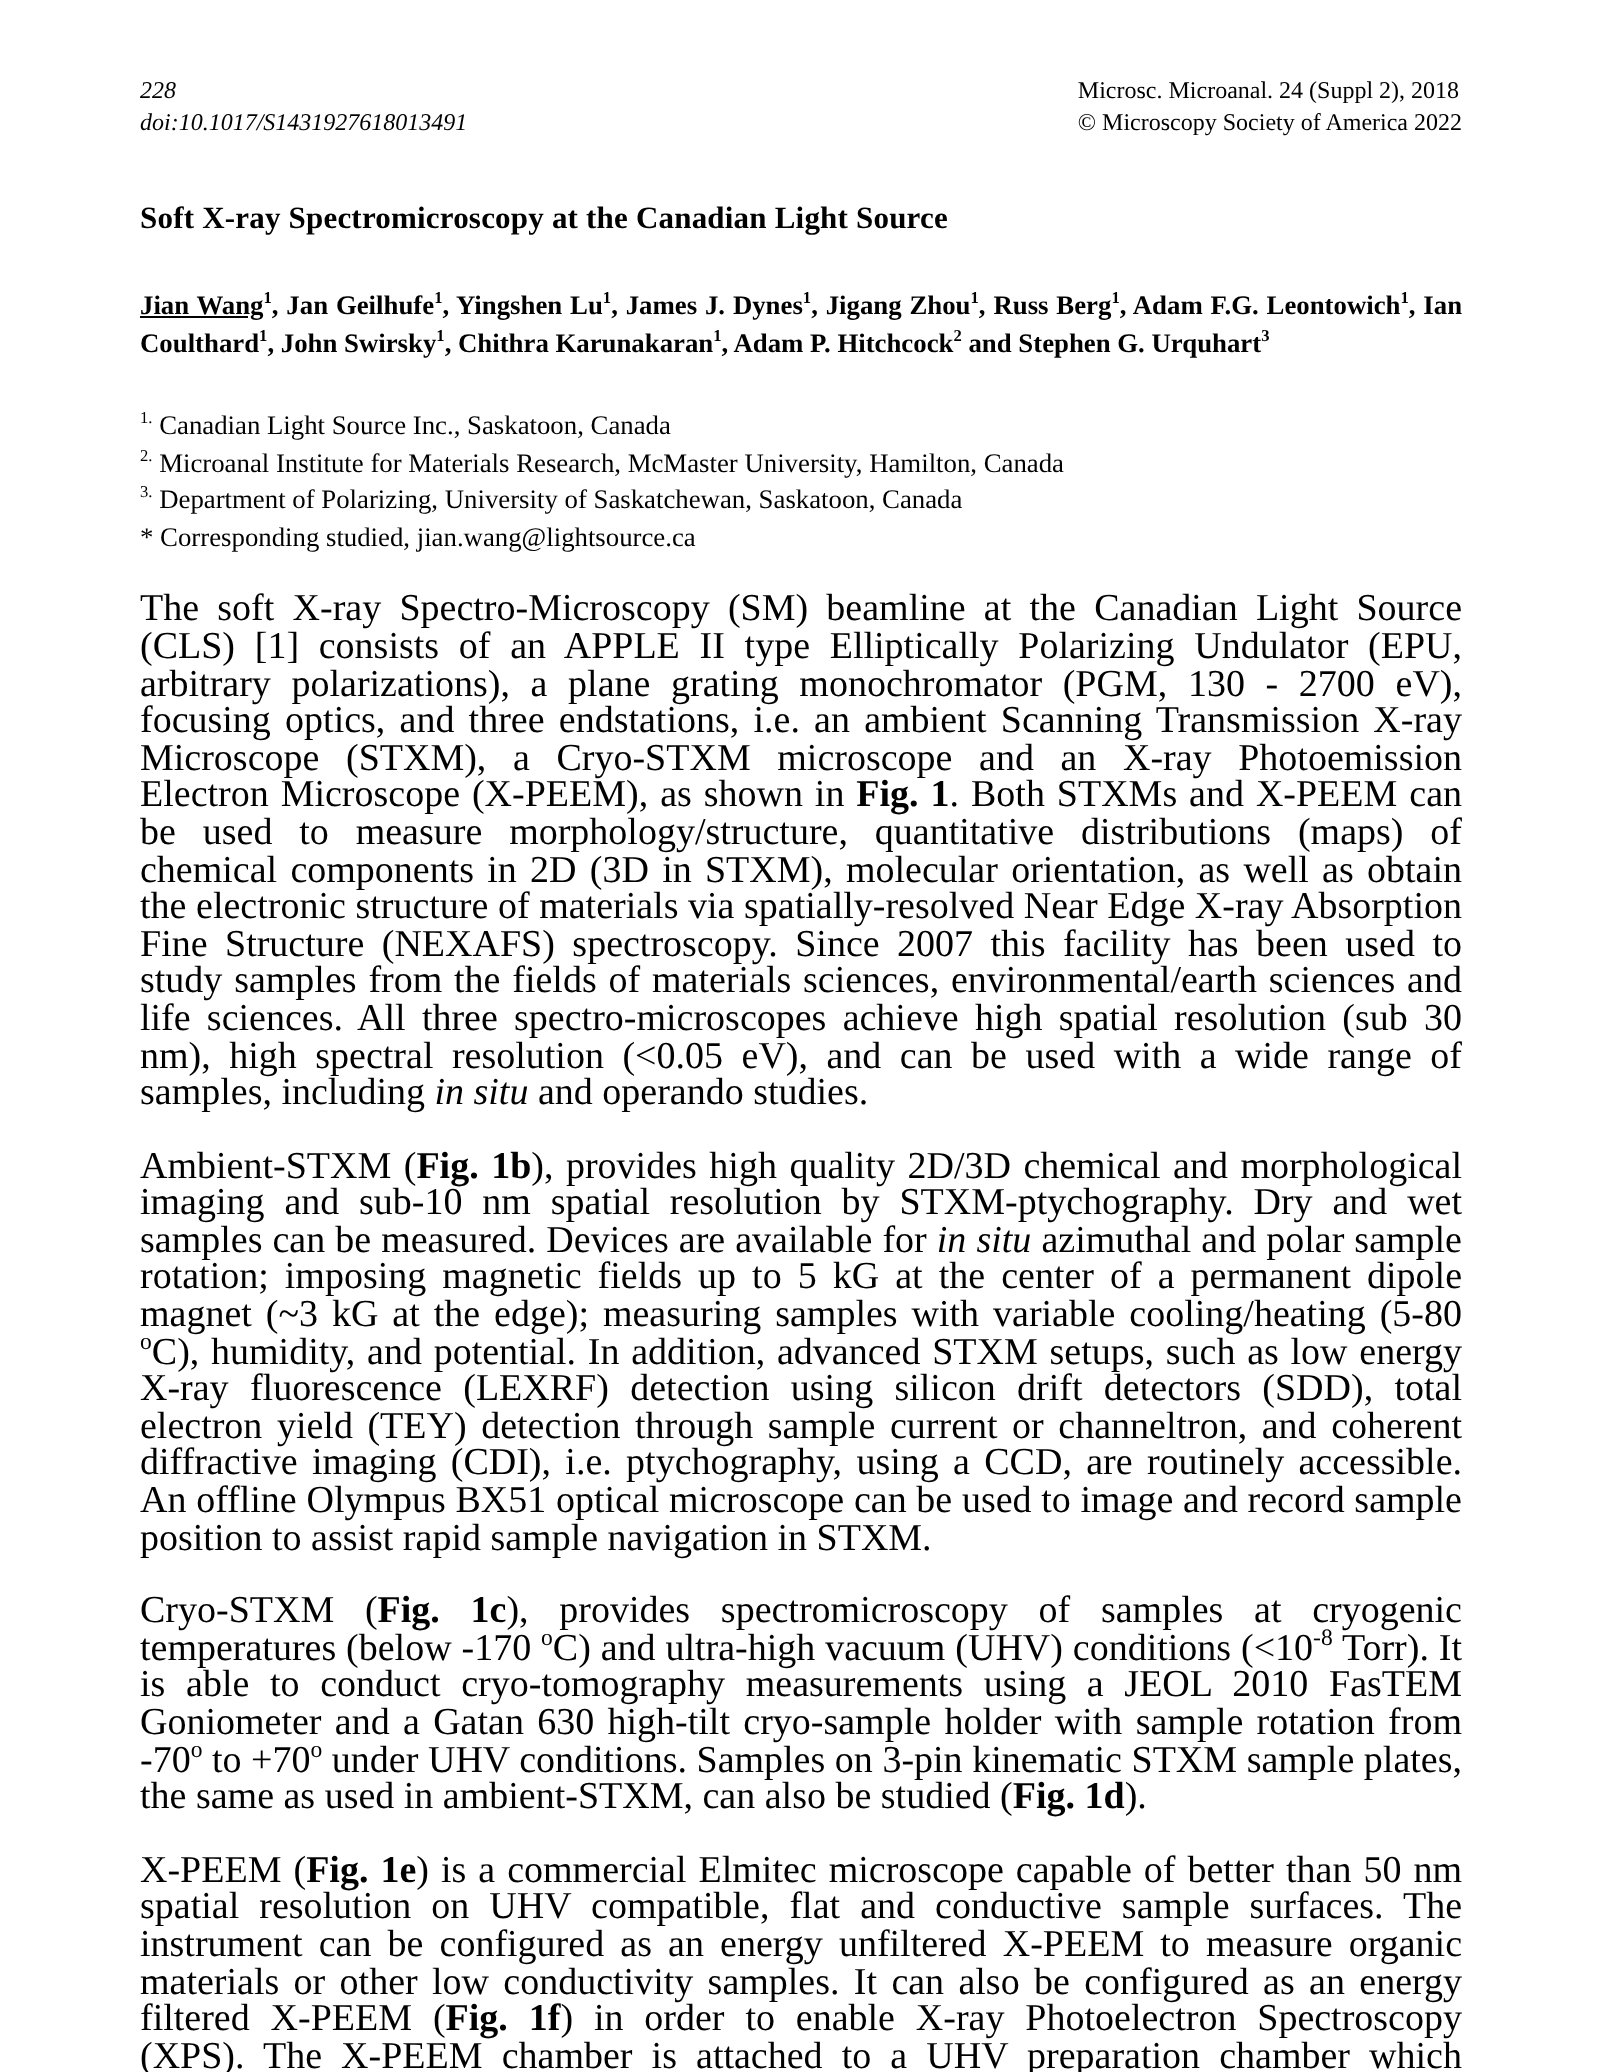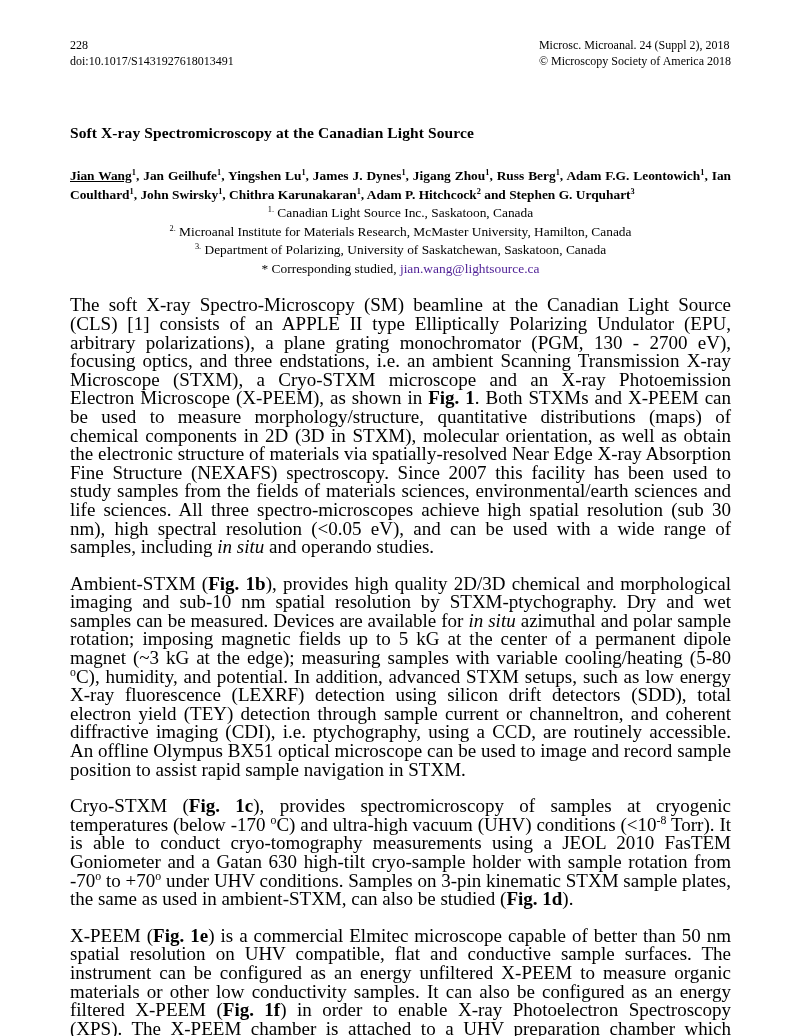--- a/index.html
+++ b/index.html
@@ -15,39 +15,39 @@
     width: 800px;
     height: 1036px;
     padding: 38px 69px 0 70px;
   }
   .header {
     display: flex;
     justify-content: space-between;
     font-size: 12px;
     line-height: 15.5px;
   }
-  .header-left { text-align: left; }
+  .header-left { text-align: left; font-style: italic; }
   .header-right { text-align: left; }
   .title {
     font-weight: bold;
     font-size: 15.5px;
-    margin-top: 55px;
+    margin-top: 32px;
     letter-spacing: 0.1px;
   }
   .authors {
     margin-top: 24px;
     font-size: 13.4px;
     line-height: 19px;
     text-align: justify;
     font-weight: bold;
   }
   .affiliations {
+    margin-top: 23px;
     font-size: 13.4px;
     line-height: 18.6px;
-    text-align: center;
   }
   .aff-line { margin: 0; }
   p.body-par {
     font-size: 19px;
     line-height: 18.6px;
     text-align: justify;
     margin: 18px 0 0 0;
   }
   sup { font-size: 0.62em; line-height: 0; }
   .b { font-weight: bold; }
@@ -60,33 +60,33 @@
 
 <div class="page">
 
   <div class="header">
     <div class="header-left">
       <div>228</div>
       <div>doi:10.1017/S1431927618013491</div>
     </div>
     <div class="header-right">
       <div>Microsc. Microanal. 24 (Suppl 2), 2018</div>
-      <div>© Microscopy Society of America 2018</div>
+      <div>© Microscopy Society of America 2022</div>
     </div>
   </div>
 
   <div class="title">Soft X-ray Spectromicroscopy at the Canadian Light Source</div>
 
   <div class="authors"><span class="u">Jian Wang</span><sup>1</sup><span>, Jan Geilhufe</span><sup>1</sup><span>, Yingshen Lu</span><sup>1</sup><span>, James J. Dynes</span><sup>1</sup><span>, Jigang Zhou</span><sup>1</sup><span>, Russ Berg</span><sup>1</sup><span>, Adam F.G. Leontowich</span><sup>1</sup><span>, Ian Coulthard</span><sup>1</sup><span>, John Swirsky</span><sup>1</sup><span>, Chithra Karunakaran</span><sup>1</sup><span>, Adam P. Hitchcock</span><sup>2</sup><span> and Stephen G. Urquhart</span><sup>3</sup></div>
 
   <div class="affiliations">
     <div class="aff-line"><sup>1.</sup><span> Canadian Light Source Inc., Saskatoon, Canada</span></div>
     <div class="aff-line"><sup>2.</sup><span> Microanal Institute for Materials Research, McMaster University, Hamilton, Canada</span></div>
     <div class="aff-line"><sup>3.</sup><span> Department of Polarizing, University of Saskatchewan, Saskatoon, Canada</span></div>
-    <div class="aff-line"><span>* Corresponding studied, </span><a class="link" href="#" style="color: #4c1d95;">jian.wang@lightsource.ca</a></div>
+    <div class="aff-line"><span>* Corresponding studied, </span><a class="link" href="#" style="color: #000000;">jian.wang@lightsource.ca</a></div>
   </div>
 
   <p class="body-par"><span>The soft X-ray Spectro-Microscopy (SM) beamline at the Canadian Light Source (CLS) [1] consists of an APPLE II type Elliptically Polarizing Undulator (EPU, arbitrary polarizations), a plane grating monochromator (PGM, 130 - 2700 eV), focusing optics, and three endstations, i.e. an ambient Scanning Transmission X-ray Microscope (STXM), a Cryo-STXM microscope and an X-ray Photoemission Electron Microscope (X-PEEM), as shown in </span><span class="b">Fig. 1</span><span>. Both STXMs and X-PEEM can be used to measure morphology/structure, quantitative distributions (maps) of chemical components in 2D (3D in STXM), molecular orientation, as well as obtain the electronic structure of materials via spatially-resolved Near Edge X-ray Absorption Fine Structure (NEXAFS) spectroscopy. Since 2007 this facility has been used to study samples from the fields of materials sciences, environmental/earth sciences and life sciences. All three spectro-microscopes achieve high spatial resolution (sub 30 nm), high spectral resolution (&lt;0.05 eV), and can be used with a wide range of samples, including </span><span class="i">in situ</span><span> and operando studies.</span></p>
   <p class="body-par"><span>Ambient-STXM (</span><span class="b">Fig. 1b</span><span>), provides high quality 2D/3D chemical and morphological imaging and sub-10 nm spatial resolution by STXM-ptychography. Dry and wet samples can be measured. Devices are available for </span><span class="i">in situ</span><span> azimuthal and polar sample rotation; imposing magnetic fields up to 5 kG at the center of a permanent dipole magnet (~3 kG at the edge); measuring samples with variable cooling/heating (5-80 </span><sup>o</sup><span>C), humidity, and potential. In addition, advanced STXM setups, such as low energy X-ray fluorescence (LEXRF) detection using silicon drift detectors (SDD), total electron yield (TEY) detection through sample current or channeltron, and coherent diffractive imaging (CDI), i.e. ptychography, using a CCD, are routinely accessible. An offline Olympus BX51 optical microscope can be used to image and record sample position to assist rapid sample navigation in STXM.</span></p>
   <p class="body-par"><span>Cryo-STXM (</span><span class="b">Fig. 1c</span><span>), provides spectromicroscopy of samples at cryogenic temperatures (below -170 </span><sup>o</sup><span>C) and ultra-high vacuum (UHV) conditions (&lt;10</span><sup>-8</sup><span> Torr). It is able to conduct cryo-tomography measurements using a JEOL 2010 FasTEM Goniometer and a Gatan 630 high-tilt cryo-sample holder with sample rotation from -70</span><sup>o</sup><span> to +70</span><sup>o</sup><span> under UHV conditions. Samples on 3-pin kinematic STXM sample plates, the same as used in ambient-STXM, can also be studied (</span><span class="b">Fig. 1d</span><span>).</span></p>
   <p class="body-par"><span>X-PEEM (</span><span class="b">Fig. 1e</span><span>) is a commercial Elmitec microscope capable of better than 50 nm spatial resolution on UHV compatible, flat and conductive sample surfaces. The instrument can be configured as an energy unfiltered X-PEEM to measure organic materials or other low conductivity samples. It can also be configured as an energy filtered X-PEEM (</span><span class="b">Fig. 1f</span><span>) in order to enable X-ray Photoelectron Spectroscopy (XPS). The X-PEEM chamber is attached to a UHV preparation chamber which includes several evaporation ports, a quartz crystal micro balance, ion sputtering and a LEED/Auger system. An offline Cressington 208HR high resolution sputter coater can be used to coat insulating samples with 0.1</span></p>
 
 </div>
 
 </body></html>

